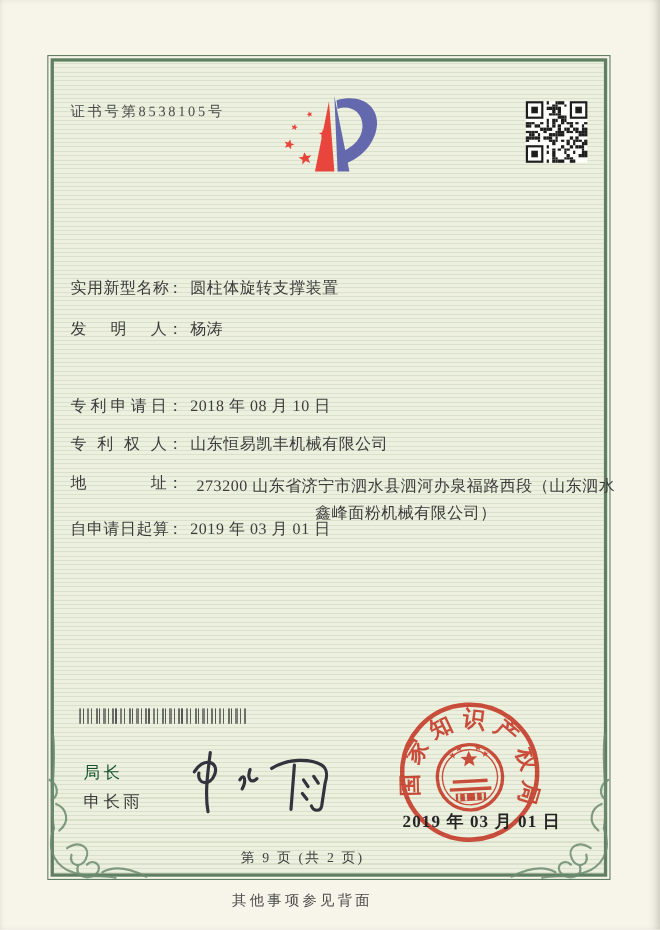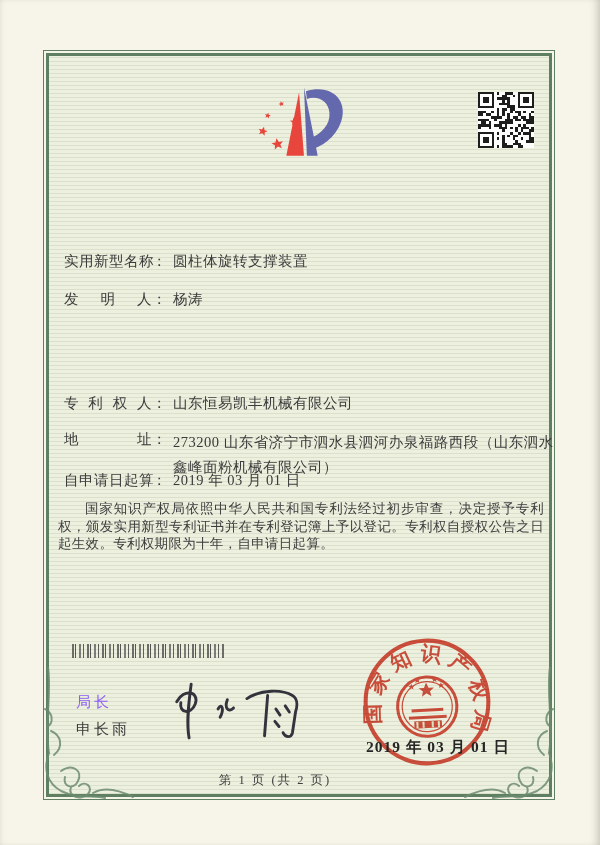--- a/index.html
+++ b/index.html
@@ -32,33 +32,33 @@
   .fp.tl{left:0;top:0}.fp.tr{right:0;top:0}.fp.bl{left:0;bottom:0}
   .title{
     position:absolute;left:43px;width:510px;top:181px;text-align:center;
     font-size:34px;font-weight:bold;letter-spacing:8px;color:#2d2d2d;
   }
   
   .field-row{position:absolute;left:64px;font-size:14.5px;color:#3b3b3b;letter-spacing:.5px;white-space:nowrap;}
   .flabel{display:inline-block;width:88px;text-align:justify;text-align-last:justify;}
   .fcolon{display:inline-block;margin-right:6px;}
   .fvalue{letter-spacing:.5px;}
-  .fvalue.wrap{display:inline-block;width:392px;white-space:normal;vertical-align:top;line-height:1.75;}
+  .fvalue.wrap{display:inline-block;width:392px;white-space:normal;vertical-align:top;line-height:1.75;text-align:center;}
   .pair2{position:absolute;left:224px;top:0;}
   .pair2 .flabel{width:78px;}
   
   .body-text{position:absolute;left:58px;top:500px;width:486px;font-size:13.5px;line-height:17.5px;color:#3e3e3e;letter-spacing:.3px;text-align:justify;}
   .body-text p{margin:0;text-indent:2em;}
   
   .barcode{
     position:absolute;left:72px;top:644px;width:153px;height:14px;opacity:.78;
     background-image:repeating-linear-gradient(90deg,#4a4a4a 0 2px,transparent 2px 3px,#2d2d2d 3px 4px,transparent 4px 7px,#5d5d5d 7px 9px,transparent 9px 11px,#383838 11px 12px,transparent 12px 15px);
   }
   
-  .signer-title{position:absolute;left:76px;top:693px;font-size:15px;letter-spacing:3px;color:#8b5cf6;}
+  .signer-title{position:absolute;left:76px;top:693px;font-size:15px;letter-spacing:3px;color:#14532d;}
   .signer-name{position:absolute;left:76px;top:720px;font-size:15px;letter-spacing:3px;color:#3a3a3a;}
   .signature{position:absolute;left:160px;top:680px;width:145px;height:62px;}
   
   .seal{position:absolute;left:358px;top:633px;width:138px;height:138px;opacity:.9;mix-blend-mode:multiply;transform:rotate(-3deg);}
   .seal-date{position:absolute;left:366px;top:737px;font-size:15.5px;font-weight:600;letter-spacing:1px;color:#252525;z-index:3;}
   
   .pagination{position:absolute;left:0;right:50px;top:772px;text-align:center;font-size:12.5px;letter-spacing:2px;color:#3e3e3e;}
   .back-note{position:absolute;left:0;right:50px;top:810px;text-align:center;font-size:13px;letter-spacing:3px;color:#4a4a4a;}
 </style>
 </head>
@@ -86,20 +86,21 @@
       <path d="M7,0 C11,28 3,58 8,86"></path>
       <path d="M8,86 C2,102 6,116 20,124 C36,132 52,128 64,131"></path>
       <path d="M10,64 C20,68 23,80 13,88"></path>
       <path d="M20,104 C32,96 42,104 37,114 C33,123 21,120 24,110"></path>
       <path d="M30,120 C26,130 40,134 47,127 C53,120 44,113 38,119"></path>
       <path d="M52,126 C64,119 80,124 92,130"></path>
       <path d="M4,42 C12,46 13,56 6,60"></path>
     </g>
   </svg>
 
+  <div class="cert-number">证书号第8538105号</div>
 
   <svg class="logo" viewBox="0 0 100 105">
     <defs>
       <polygon id="star" points="0,-5 1.5,-1.6 5,-1.6 2.3,0.7 3.1,4.1 0,2 -3.1,4.1 -2.3,0.7 -5,-1.6 -1.5,-1.6"></polygon>
     </defs>
     <polygon points="47,20 34,85 52,85" fill="#e8453c"></polygon>
     <polygon points="52,15 55,85 66,85" fill="#6468ac"></polygon>
     <path d="M54,19 C82,11 97,30 90,50 C84,67 70,76 58,79 L56,68 C70,63 79,53 78,41 C77,29 66,23 55,27 Z" fill="#6468ac"></path>
     <g fill="#e8453c">
       <use href="#star" transform="translate(29,32) scale(0.55) rotate(-18)"></use>
@@ -259,32 +260,34 @@
       <i style="left:42.67px;top:53.33px;width:2.67px;height:2.67px"></i>
     </div>
 
 
   <div class="field-row" style="top:252px">
     <span class="flabel">实用新型名称</span><span class="fcolon">：</span><span class="fvalue">圆柱体旋转支撑装置</span>
   </div>
   <div class="field-row" style="top:290px">
     <span class="flabel">发明人</span><span class="fcolon">：</span><span class="fvalue">杨涛</span>
   </div>
+  <div class="field-row" style="top:360px">
+    <span class="flabel">专利申请日</span><span class="fcolon">：</span><span class="fvalue">2018 年 08 月 10 日</span>
+  </div>
   <div class="field-row" style="top:394px">
     <span class="flabel">专利权人</span><span class="fcolon">：</span><span class="fvalue">山东恒易凯丰机械有限公司</span>
   </div>
   <div class="field-row" style="top:430px">
     <span class="flabel">地址</span><span class="fcolon">：</span><span class="fvalue wrap">273200 山东省济宁市泗水县泗河办泉福路西段（山东泗水鑫峰面粉机械有限公司）</span>
   </div>
   <div class="field-row" style="top:471px">
     <span class="flabel">自申请日起算</span><span class="fcolon">：</span><span class="fvalue">2019 年 03 月 01 日</span>
   </div>
 
   <div class="body-text">
-    <p>国家知识产权局依照中华人民共和国专利法经过初步审查，决定授予专利权，颁发实用新型专利证书并在专利登记簿上予以登记。专利权自授权公告之日起生效。专利权期限为十年，自申请日起算。</p>
   </div>
 
   <div class="barcode"></div>
 
   <div class="signer-title">局长</div>
   <div class="signer-name">申长雨</div>
   <svg class="signature" viewBox="0 0 140 60">
     <g fill="none" stroke="#33333d" stroke-width="2.8" stroke-linecap="round">
       <path d="M30,4 C28,20 25,40 28,56"></path>
       <path d="M16,21 C23,8 38,11 34,23 C30,34 18,32 20,22"></path>
@@ -319,15 +322,16 @@
       <rect x="49" y="81" width="37" height="3"></rect>
       <rect x="54" y="86" width="27" height="7"></rect>
       <rect x="56" y="86.5" width="2" height="6" fill="#edf0df"></rect>
       <rect x="62" y="86.5" width="2" height="6" fill="#edf0df"></rect>
       <rect x="71" y="86.5" width="2" height="6" fill="#edf0df"></rect>
       <rect x="77" y="86.5" width="2" height="6" fill="#edf0df"></rect>
     </g>
   </svg>
   <div class="seal-date">2019 年 03 月 01 日</div>
 
-  <div class="pagination">第 1 页 (共 2 页)</div>
+  <div class="pagination">第 9 页 (共 2 页)</div>
+  <div class="back-note">其他事项参见背面</div>
 
 </div>
 
 </body></html>

